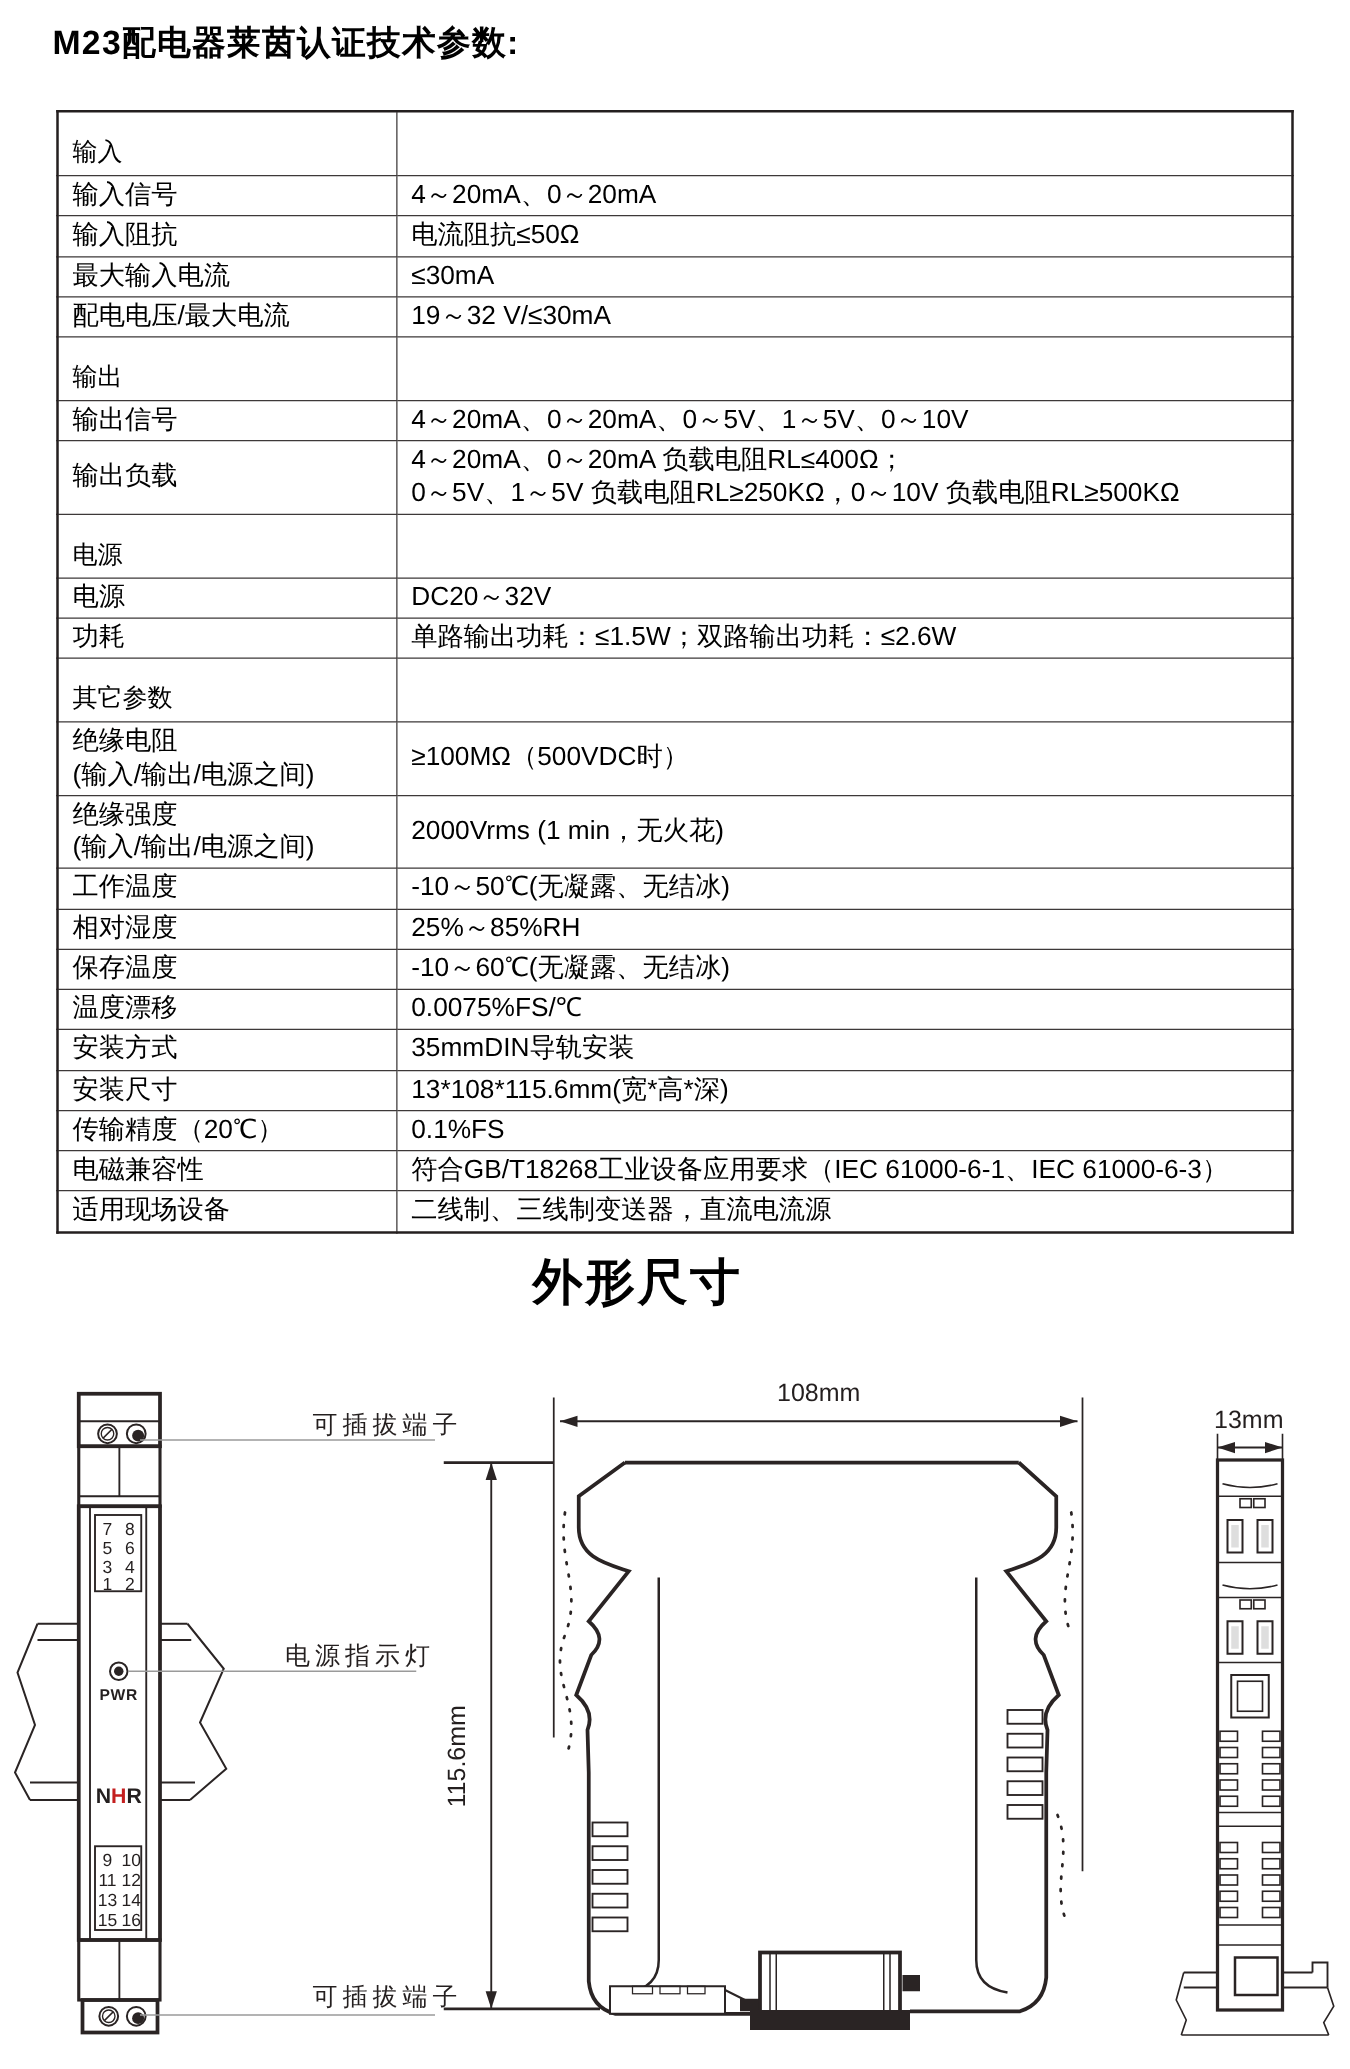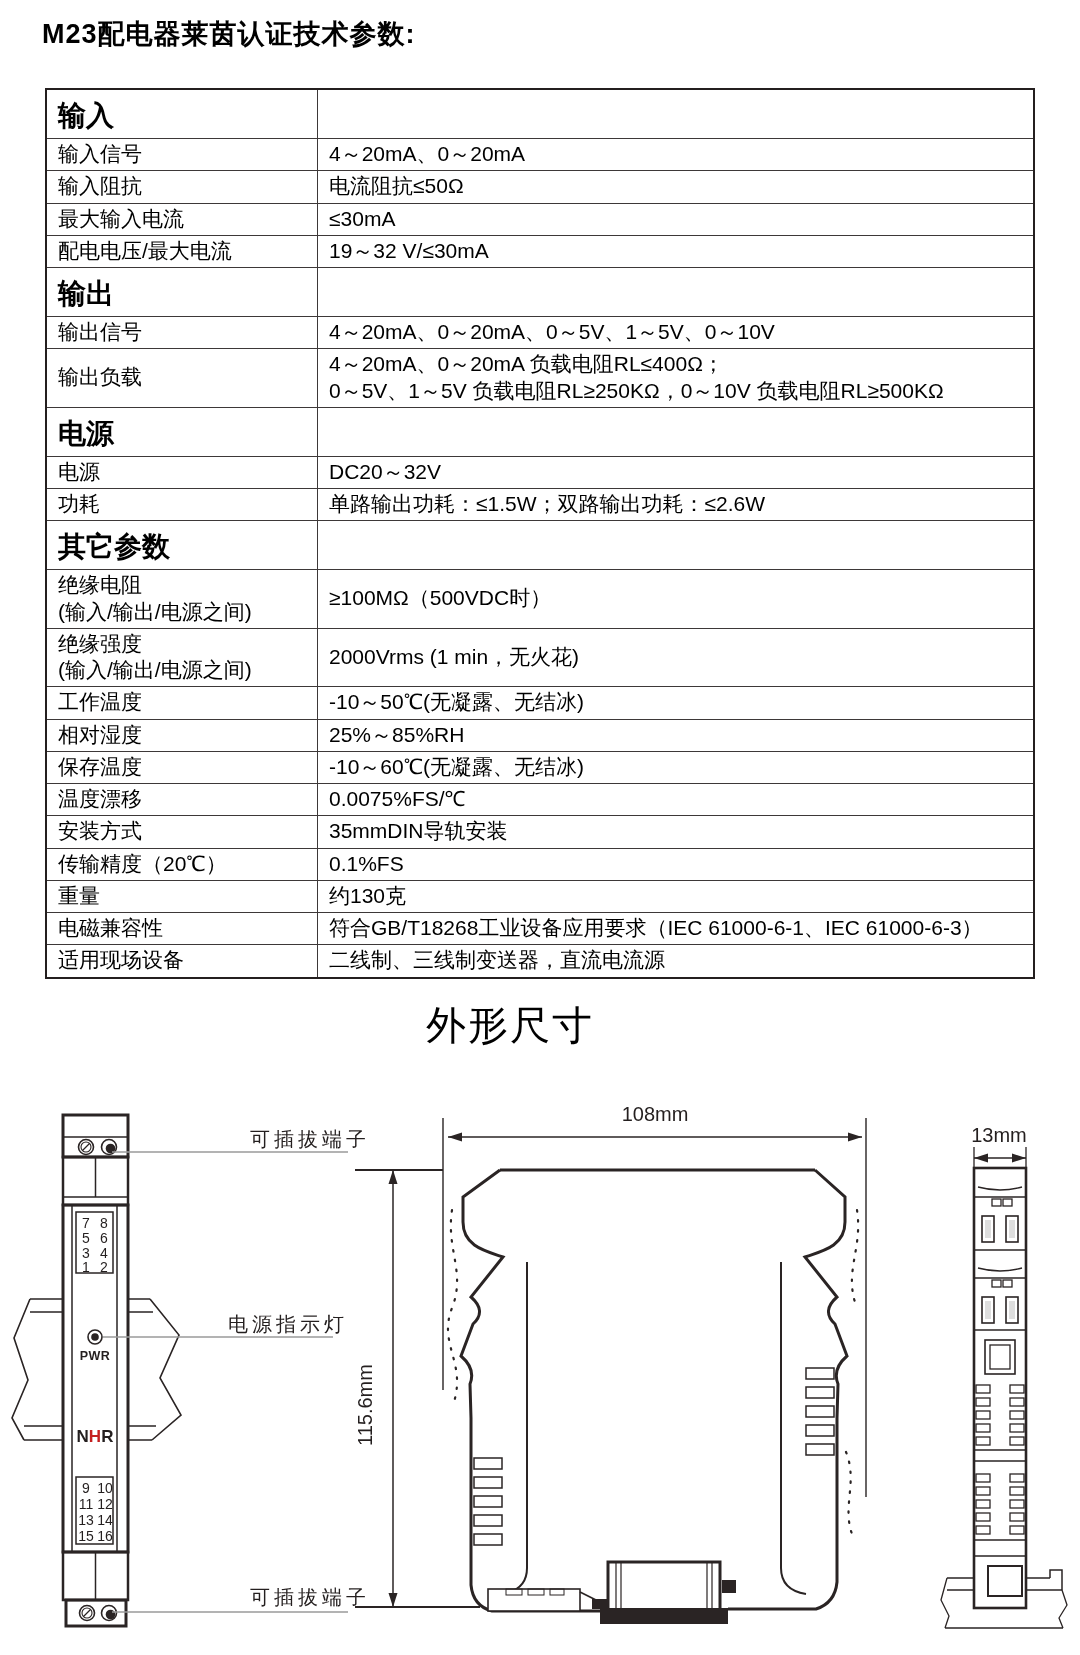--- a/index.html
+++ b/index.html
@@ -4,23 +4,23 @@
 <style>
   html,body{margin:0;padding:0;background:#ffffff;}
   #page{position:relative;width:1080px;height:1655px;background:#fff;overflow:hidden;
         font-family:"Liberation Sans",sans-serif;color:#000000;}
   #doc-title{position:absolute;left:42px;top:16px;font-size:27px;font-weight:bold;letter-spacing:1px;}
   #spec-table{position:absolute;left:45px;top:88px;width:990px;border-collapse:collapse;
               table-layout:fixed;border:2.5px solid #241f1f;}
   #spec-table td{border:1.5px solid #3d3838;font-size:21px;padding:2px 11px 3px;
                  line-height:1.25;vertical-align:middle;white-space:pre-line;}
   #spec-table td.c1{width:248px;}
-  #spec-table tr.sec td{font-weight:bold;font-size:28px;padding-top:8px;padding-bottom:5px;}
+  #spec-table tr.sec td{font-weight:normal;font-size:20px;padding-top:20px;padding-bottom:5px;}
   #outline-heading{position:absolute;left:0;top:998px;width:1020px;text-align:center;
-                   font-size:40px;font-weight:normal;letter-spacing:2px;}
+                   font-size:40px;font-weight:bold;letter-spacing:2px;}
   #drawings{position:absolute;left:0;top:1040px;}
   svg text{font-family:"Liberation Sans",sans-serif;fill:#241f1f;stroke:none;}
   .lbl{font-size:20px;letter-spacing:4px;}
   .dim{font-size:20px;}
   .digits{font-size:14px;}
   .pwr{font-size:12.5px;font-weight:bold;letter-spacing:0.5px;}
   .logo{font-size:17px;font-weight:900;}
 </style>
 </head>
 <body>
@@ -104,26 +104,26 @@
         </tr>
         <tr>
           <td class="c1">温度漂移</td>
           <td class="c2">0.0075%FS/℃</td>
         </tr>
         <tr>
           <td class="c1">安装方式</td>
           <td class="c2">35mmDIN导轨安装</td>
         </tr>
         <tr>
+          <td class="c1">安装尺寸</td>
+          <td class="c2">13*108*115.6mm(宽*高*深)</td>
+        </tr>
+        <tr>
           <td class="c1">传输精度（20℃）</td>
           <td class="c2">0.1%FS</td>
-        </tr>
-        <tr>
-          <td class="c1">重量</td>
-          <td class="c2">约130克</td>
         </tr>
         <tr>
           <td class="c1">电磁兼容性</td>
           <td class="c2">符合GB/T18268工业设备应用要求（IEC 61000-6-1、IEC 61000-6-3）</td>
         </tr>
         <tr>
           <td class="c1">适用现场设备</td>
           <td class="c2">二线制、三线制变送器，直流电流源</td>
         </tr>
       </tbody>

